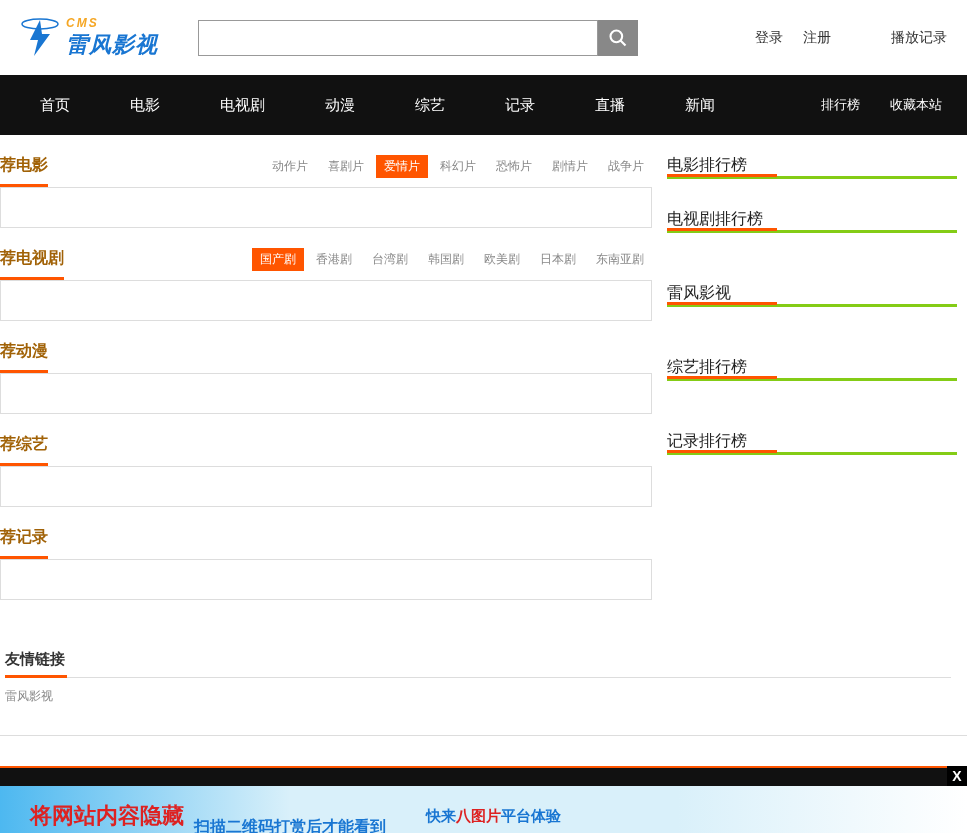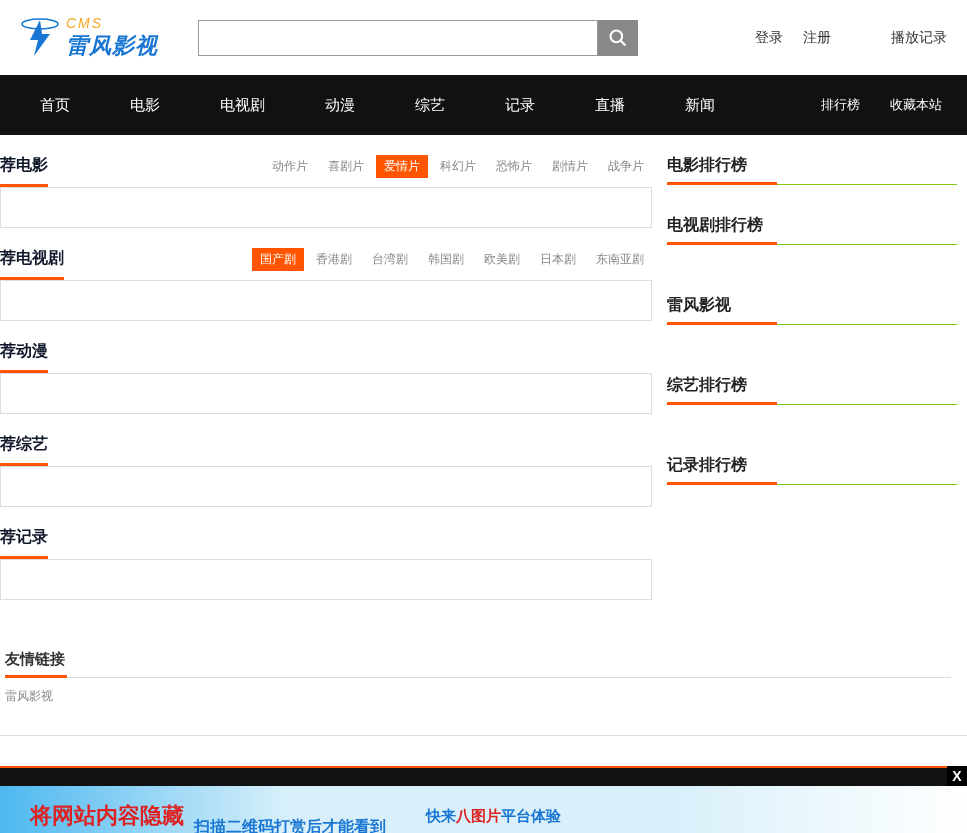--- a/index.html
+++ b/index.html
@@ -5,21 +5,21 @@
 * { margin: 0; padding: 0; box-sizing: border-box; }
 body { font-family: "Microsoft YaHei", Arial, sans-serif; font-size: 14px; color: #333; background: #fff; width: 967px; }
 a { text-decoration: none; color: inherit; cursor: pointer; }
 
 
 .header { height: 75px; display: flex; align-items: center; padding: 0 20px; }
 .logo { display: flex; align-items: center; gap: 6px; }
 .logo-icon { width: 40px; height: 40px; position: relative; }
 .logo-icon svg { width: 100%; height: 100%; }
 .logo-text-wrap { display: flex; flex-direction: column; }
-.logo-cms { color: #f5a623; font-weight: normal; font-size: 14px; letter-spacing: 2px; font-style: italic; }
+.logo-cms { color: #f5a623; font-weight: bold; font-size: 12px; letter-spacing: 2px; font-style: italic; }
 .logo-main { color: #1976d2; font-weight: bold; font-size: 22px; font-style: italic; letter-spacing: 1px; }
 .search-wrap { margin-left: 40px; display: flex; }
 .search-input { width: 400px; height: 36px; border: 1px solid #999; padding: 0 8px; font-size: 14px; cursor: text; }
 .search-btn { width: 40px; height: 36px; background: #888; border: none; display: flex; align-items: center; justify-content: center; cursor: pointer; }
 .search-btn svg { width: 20px; height: 20px; fill: #fff; }
 .header-links { margin-left: auto; display: flex; gap: 20px; font-size: 14px; color: #333; }
 .header-links .history { margin-left: 40px; }
 
 
 .nav { background: #111; height: 60px; display: flex; align-items: center; padding: 0 10px; }
@@ -27,28 +27,28 @@
 .nav-spacer { flex: 1; }
 .nav-right { color: #fff; font-size: 13px; padding: 0 15px; }
 
 
 .main { display: flex; gap: 15px; padding: 20px 0 20px 0; }
 .left-col { flex: 1; }
 .right-col { width: 300px; padding-right: 10px; }
 
 .section { margin-bottom: 20px; }
 .section-head { display: flex; align-items: baseline; border-bottom: 1px solid #ddd; position: relative; }
-.section-title { font-size: 16px; font-weight: bold; color: #0f172a; padding-bottom: 8px; border-bottom: 3px solid #ff5500; }
+.section-title { font-size: 16px; font-weight: bold; color: #a16207; padding-bottom: 8px; border-bottom: 3px solid #ff5500; }
 .tabs { margin-left: auto; display: flex; gap: 4px; }
 .tab { font-size: 12px; color: #888; padding: 3px 8px; }
 .tab.active { background: #ff5500; color: #fff; }
 .section-body { border: 1px solid #ddd; border-top: none; height: 40px; }
 
 .rank-section { margin-bottom: 30px; }
-.rank-title { font-size: 16px; font-weight: bold; color: #222; padding-bottom: 8px; border-bottom: 1px solid #84cc16; display: inline-block; width: 100%; position: relative; }
+.rank-title { font-size: 16px; font-weight: normal; color: #222; padding-bottom: 0; border-bottom: 3px solid #84cc16; display: inline-block; width: 100%; position: relative; }
 .rank-title::after { content: ""; position: absolute; left: 0; bottom: -1px; width: 110px; height: 3px; background: #ff5500; }
 
 
 .friend { padding: 10px 16px 30px 5px; border-bottom: 1px solid #ddd; position: relative; }
 .friend-title { font-size: 15px; font-weight: bold; padding-bottom: 8px; }
 .friend-title-wrap { border-bottom: 1px solid #ddd; position: relative; }
 .friend-title-wrap::after { content: ""; position: absolute; left: 0; bottom: -1px; width: 62px; height: 3px; background: #ff5500; }
 .friend-link { font-size: 12px; color: #888; padding: 10px 0 0 0; display: inline-block; }
 
 

